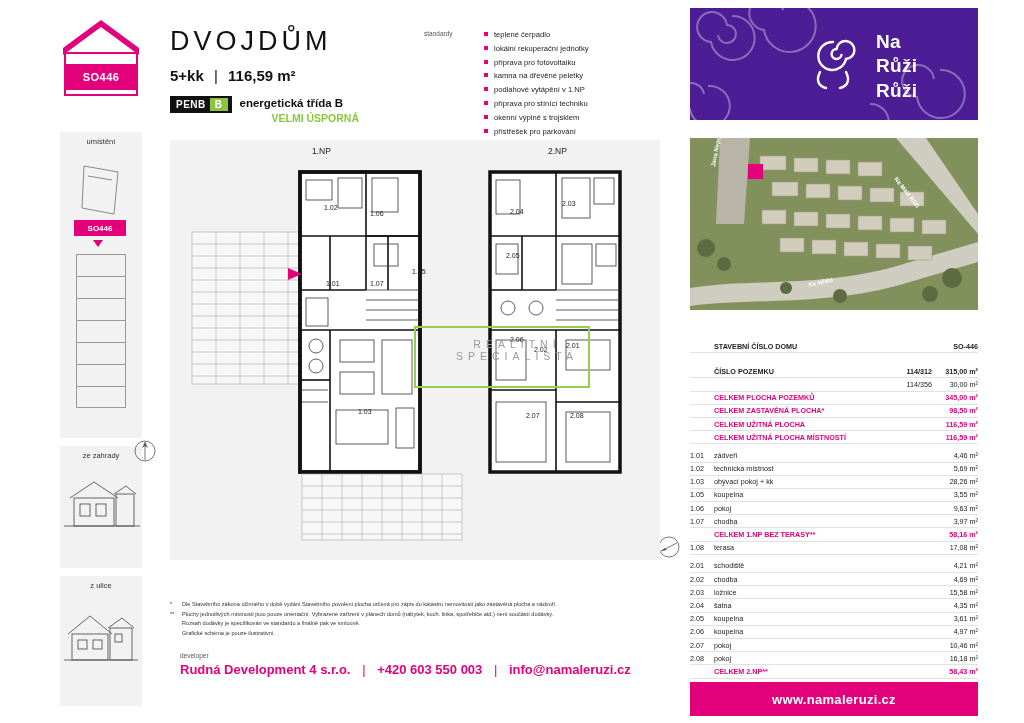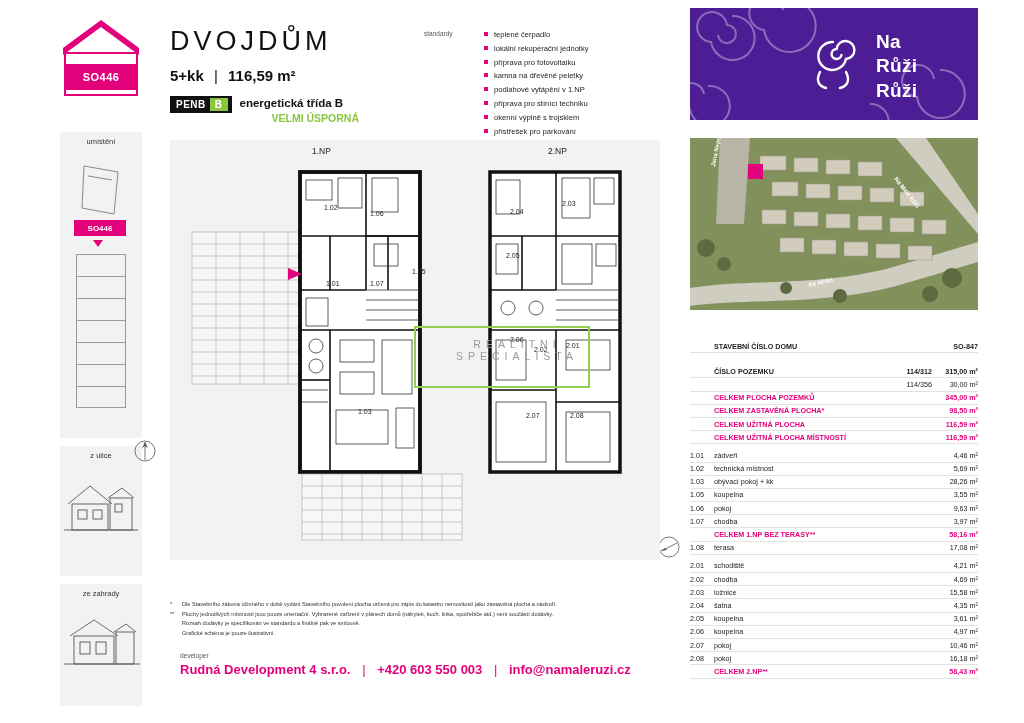--- a/index.html
+++ b/index.html
@@ -226,47 +226,47 @@
         <div></div>
         <div></div>
         <div></div>
         <div></div>
         <div></div>
         <div></div>
         <div></div>
       </div>
     </div>
 
+    <div class="panel panel-zezahrady">
+      <div class="cap">ze zahrady</div>
+      <svg class="facade" viewBox="0 0 82 86">
+        <g fill="none" stroke="#555" stroke-width="0.9">
+          <path d="M10 34 L34 18 L58 34"></path>
+          <rect x="14" y="34" width="40" height="28"></rect>
+          <rect x="20" y="40" width="10" height="12"></rect>
+          <rect x="36" y="40" width="10" height="12"></rect>
+          <path d="M54 30 L66 22 L76 30"></path>
+          <rect x="56" y="30" width="18" height="32"></rect>
+          <path d="M4 62 L80 62"></path>
+        </g>
+      </svg>
+    </div>
+
     <div class="panel panel-zulice">
       <div class="cap">z ulice</div>
       <svg class="facade" viewBox="0 0 82 86">
         <g fill="none" stroke="#555" stroke-width="0.9">
           <path d="M8 40 L30 22 L52 40"></path>
           <rect x="12" y="40" width="36" height="26"></rect>
           <rect x="18" y="46" width="9" height="9"></rect>
           <rect x="33" y="46" width="9" height="9"></rect>
           <path d="M48 34 L62 24 L74 34"></path>
           <rect x="50" y="34" width="22" height="32"></rect>
           <rect x="55" y="40" width="7" height="8"></rect>
           <path d="M4 66 L78 66"></path>
-        </g>
-      </svg>
-    </div>
-
-    <div class="panel panel-zezahrady">
-      <div class="cap">ze zahrady</div>
-      <svg class="facade" viewBox="0 0 82 86">
-        <g fill="none" stroke="#555" stroke-width="0.9">
-          <path d="M10 34 L34 18 L58 34"></path>
-          <rect x="14" y="34" width="40" height="28"></rect>
-          <rect x="20" y="40" width="10" height="12"></rect>
-          <rect x="36" y="40" width="10" height="12"></rect>
-          <path d="M54 30 L66 22 L76 30"></path>
-          <rect x="56" y="30" width="18" height="32"></rect>
-          <path d="M4 62 L80 62"></path>
         </g>
       </svg>
     </div>
   </div>
 
   <svg class="compass-left" viewBox="0 0 22 22">
     <circle cx="11" cy="11" r="10" fill="none" stroke="#555" stroke-width="0.8"></circle>
     <path d="M11 2 L11 20" stroke="#555" stroke-width="0.8"></path>
     <path d="M11 2 L14 8 L11 6 L8 8 Z" fill="#555"></path>
   </svg>
@@ -434,21 +434,21 @@
     <div class="street" style="left:20px; top:28px; transform:rotate(-79deg); transform-origin:left top;">Jana Nepomuckého</div>
     <div class="street" style="left:208px; top:38px; transform:rotate(52deg); transform-origin:left top;">Na Malé Růži</div>
     <div class="street" style="left:118px; top:144px; transform:rotate(-12deg); transform-origin:left top;">Ke Hřišti</div>
   </div>
 
   <div class="tbl">
     <div class="trow head">
       <div class="c-code"></div>
       <div class="c-name">STAVEBNÍ ČÍSLO DOMU</div>
       <div class="c-val"></div>
-      <div class="c-val2">SO-847</div>
+      <div class="c-val2">SO-446</div>
     </div>
     <div class="trow head">
       <div class="c-code"></div>
       <div class="c-name">ČÍSLO POZEMKU</div>
       <div class="c-val">114/312</div>
       <div class="c-val2">315,00 m²</div>
     </div>
     <div class="trow">
       <div class="c-code"></div>
       <div class="c-name"></div>
@@ -606,14 +606,17 @@
     <div class="dlbl">developer</div>
     <div class="drow">
       <span>Rudná Development 4 s.r.o.</span>
       <span class="sep">|</span>
       <span>+420 603 550 003</span>
       <span class="sep">|</span>
       <span>info@namaleruzi.cz</span>
     </div>
   </div>
 
+  <div class="weburl">
+    <span>www.namaleruzi.cz</span>
+  </div>
 
 </div>
 
 </body></html>

